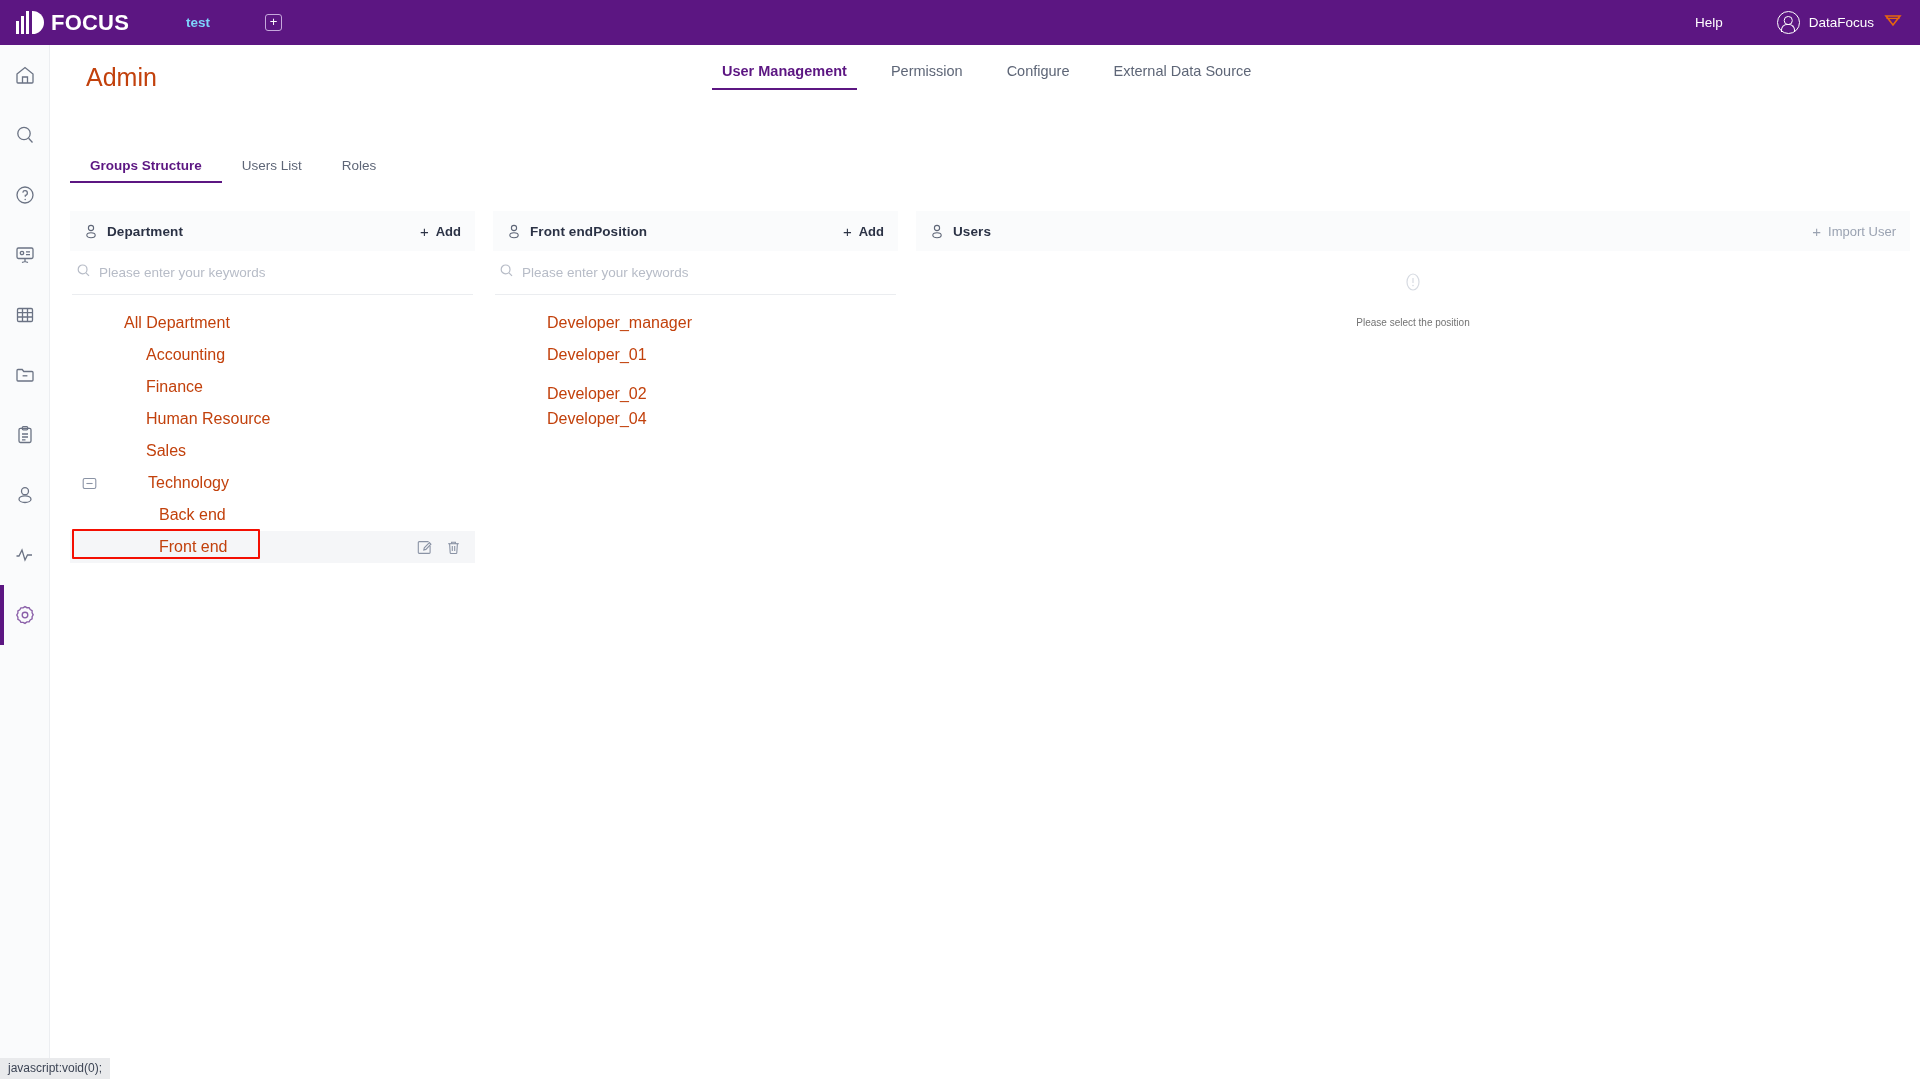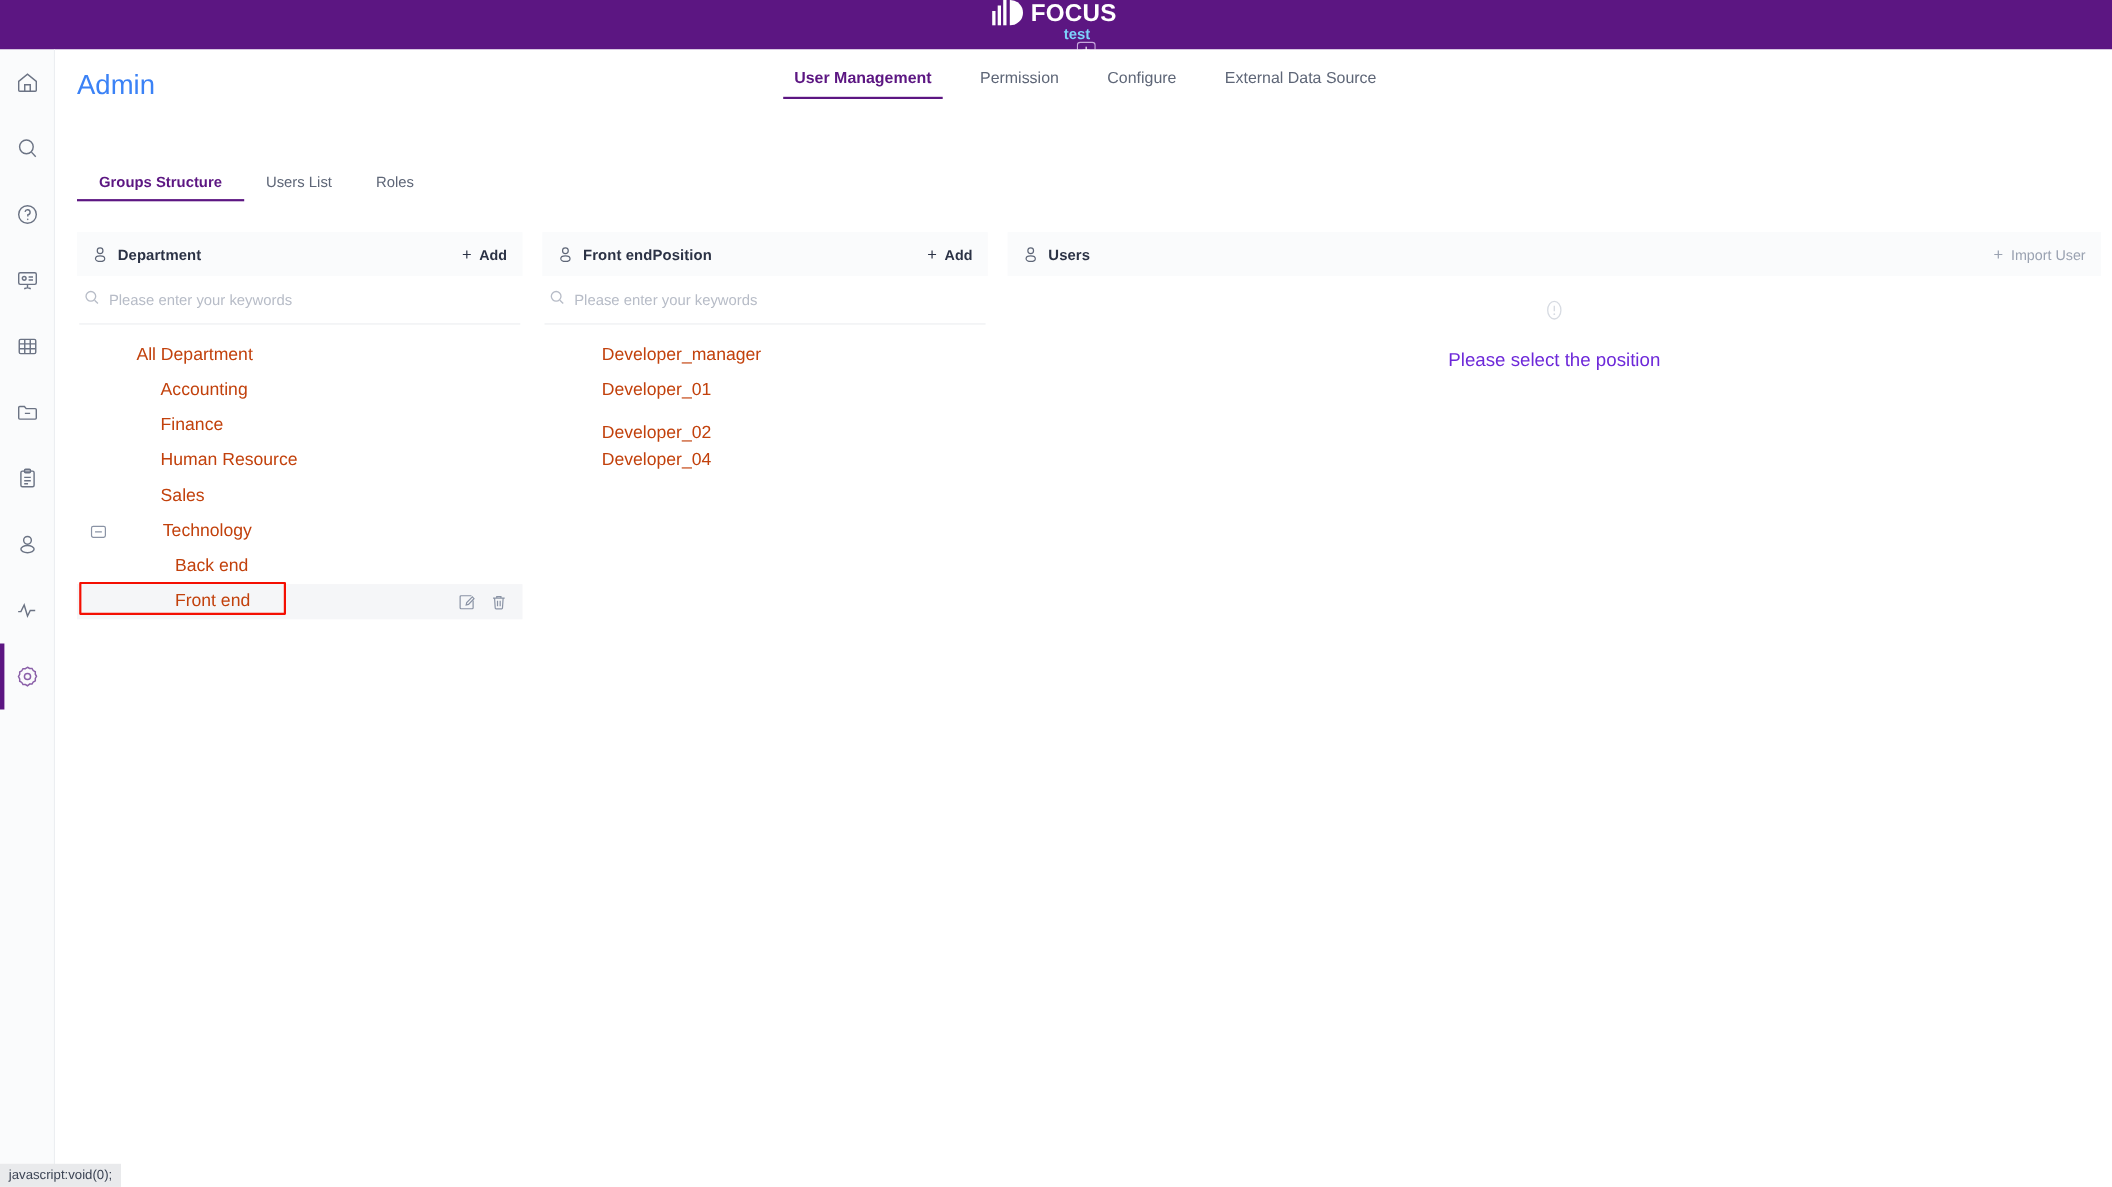--- a/index.html
+++ b/index.html
@@ -9,21 +9,21 @@
     font-family: "Liberation Sans", sans-serif;
     background: #ffffff;
     overflow: hidden;
   }
   body { position: relative; }
 
   
   .topbar {
     position: absolute; top: 0; left: 0; width: 1920px; height: 45px;
     background: #5C1682;
-    display: flex; align-items: center; flex-direction: column;
+    display: flex; align-items: center;
   }
   .brand {
     display: flex; align-items: center; gap: 7px;
     margin-left: 16px; width: 132px;
   }
   .brand-mark { display: flex; align-items: flex-end; gap: 2px; height: 23px; }
   .bm-bar { width: 3px; background: #fff; border-radius: 0; }
   .bm-b1 { height: 13px; }
   .bm-b2 { height: 18px; }
   .bm-b3 { height: 23px; }
@@ -84,22 +84,22 @@
     width: 4px; height: 60px; background: #5C1682;
   }
   .rail-item svg { display: block; }
 
   
   .content {
     position: absolute; top: 45px; left: 50px;
     width: 1870px; height: 1034px; background: #fff;
   }
   .page-title {
-    position: absolute; left: 20px; top: 18px;
-    font-size: 25px; color: #3b82f6; font-weight: 400;
+    position: absolute; left: 36px; top: 18px;
+    font-size: 25px; color: #c2410c; font-weight: 400;
   }
   .nav-tabs {
     position: absolute; left: 650px; top: 8px;
     display: flex; align-items: flex-end; gap: 0;
   }
   .nav-tab {
     font-size: 14.5px; color: #5e6677; padding: 10px 22px 11px 22px;
     cursor: pointer; position: relative; white-space: nowrap;
   }
   .nav-tab.active { color: #5C1682; font-weight: 700; }
@@ -183,21 +183,21 @@
   .redbox {
     position: absolute; border: 2.5px solid #f40f02;
     pointer-events: none; border-radius: 1px;
   }
 
   
   .empty-wrap {
     position: absolute; left: 0; right: 0; top: 60px;
     display: flex; flex-direction: column; align-items: center; gap: 20px;
   }
-  .empty-text { font-size: 17px; color: #6d28d9; }
+  .empty-text { font-size: 10px; color: #737373; }
 
   
   .statusbar {
     position: absolute; left: 0; bottom: 0;
     background: #e9eaec; color: #3c4454;
     font-size: 12px; padding: 3px 8px 4px 8px;
     font-family: "Liberation Sans", sans-serif;
   }
 </style>
 </head>

